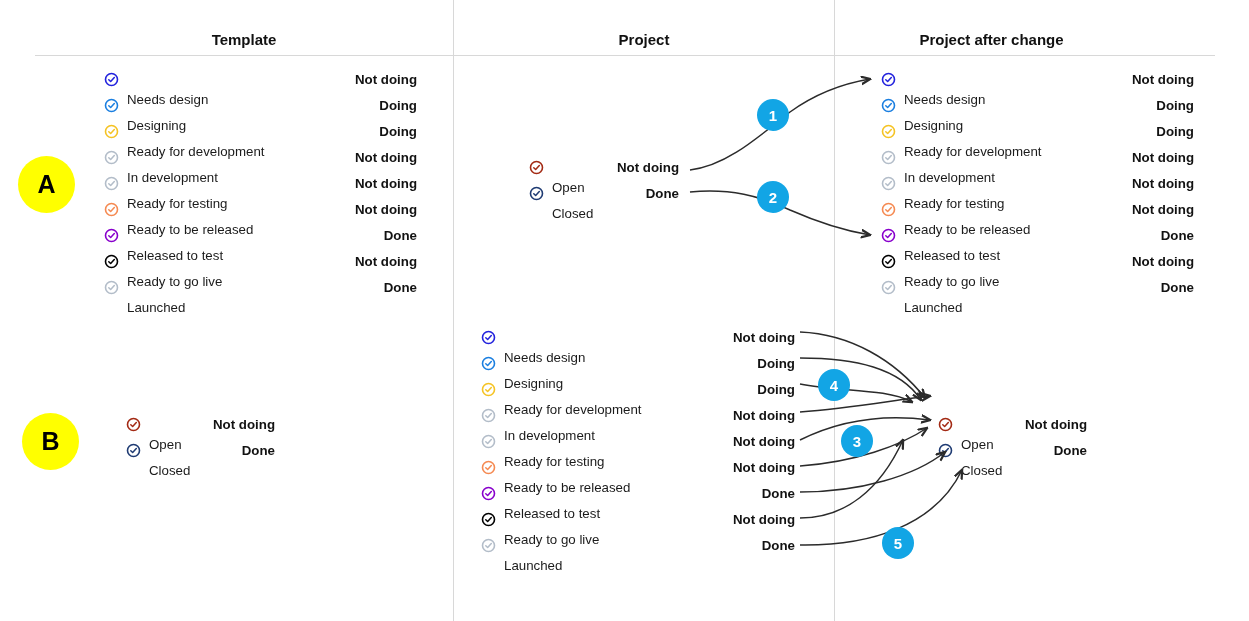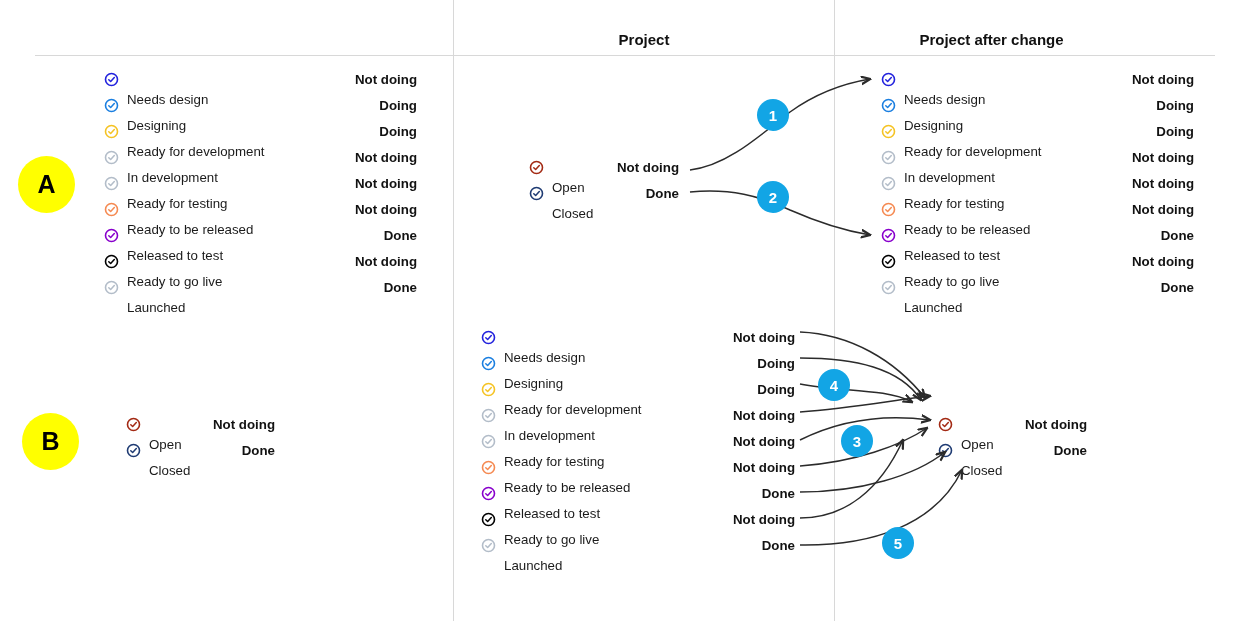--- a/index.html
+++ b/index.html
@@ -97,20 +97,21 @@
 </style>
 </head>
 <body>
 
 <div id="canvas">
 
   <div class="vdiv" style="left:453px;"></div>
   <div class="vdiv" style="left:834px;"></div>
   <div class="hdiv" style="left:35px; top:55px; width:1180px;"></div>
 
+  <div class="col-header" style="left:35px; top:31px; width:418px;">Template</div>
   <div class="col-header" style="left:835px; top:31px; width:313px;">Project after change</div>
   <div class="col-header" style="left:454px; top:31px; width:380px;">Project</div>
 
   <div class="marker" style="left:18px; top:156px;">
     <span>A</span>
   </div>
   <div class="marker" style="left:22px; top:413px;">
     <span>B</span>
   </div>
 

